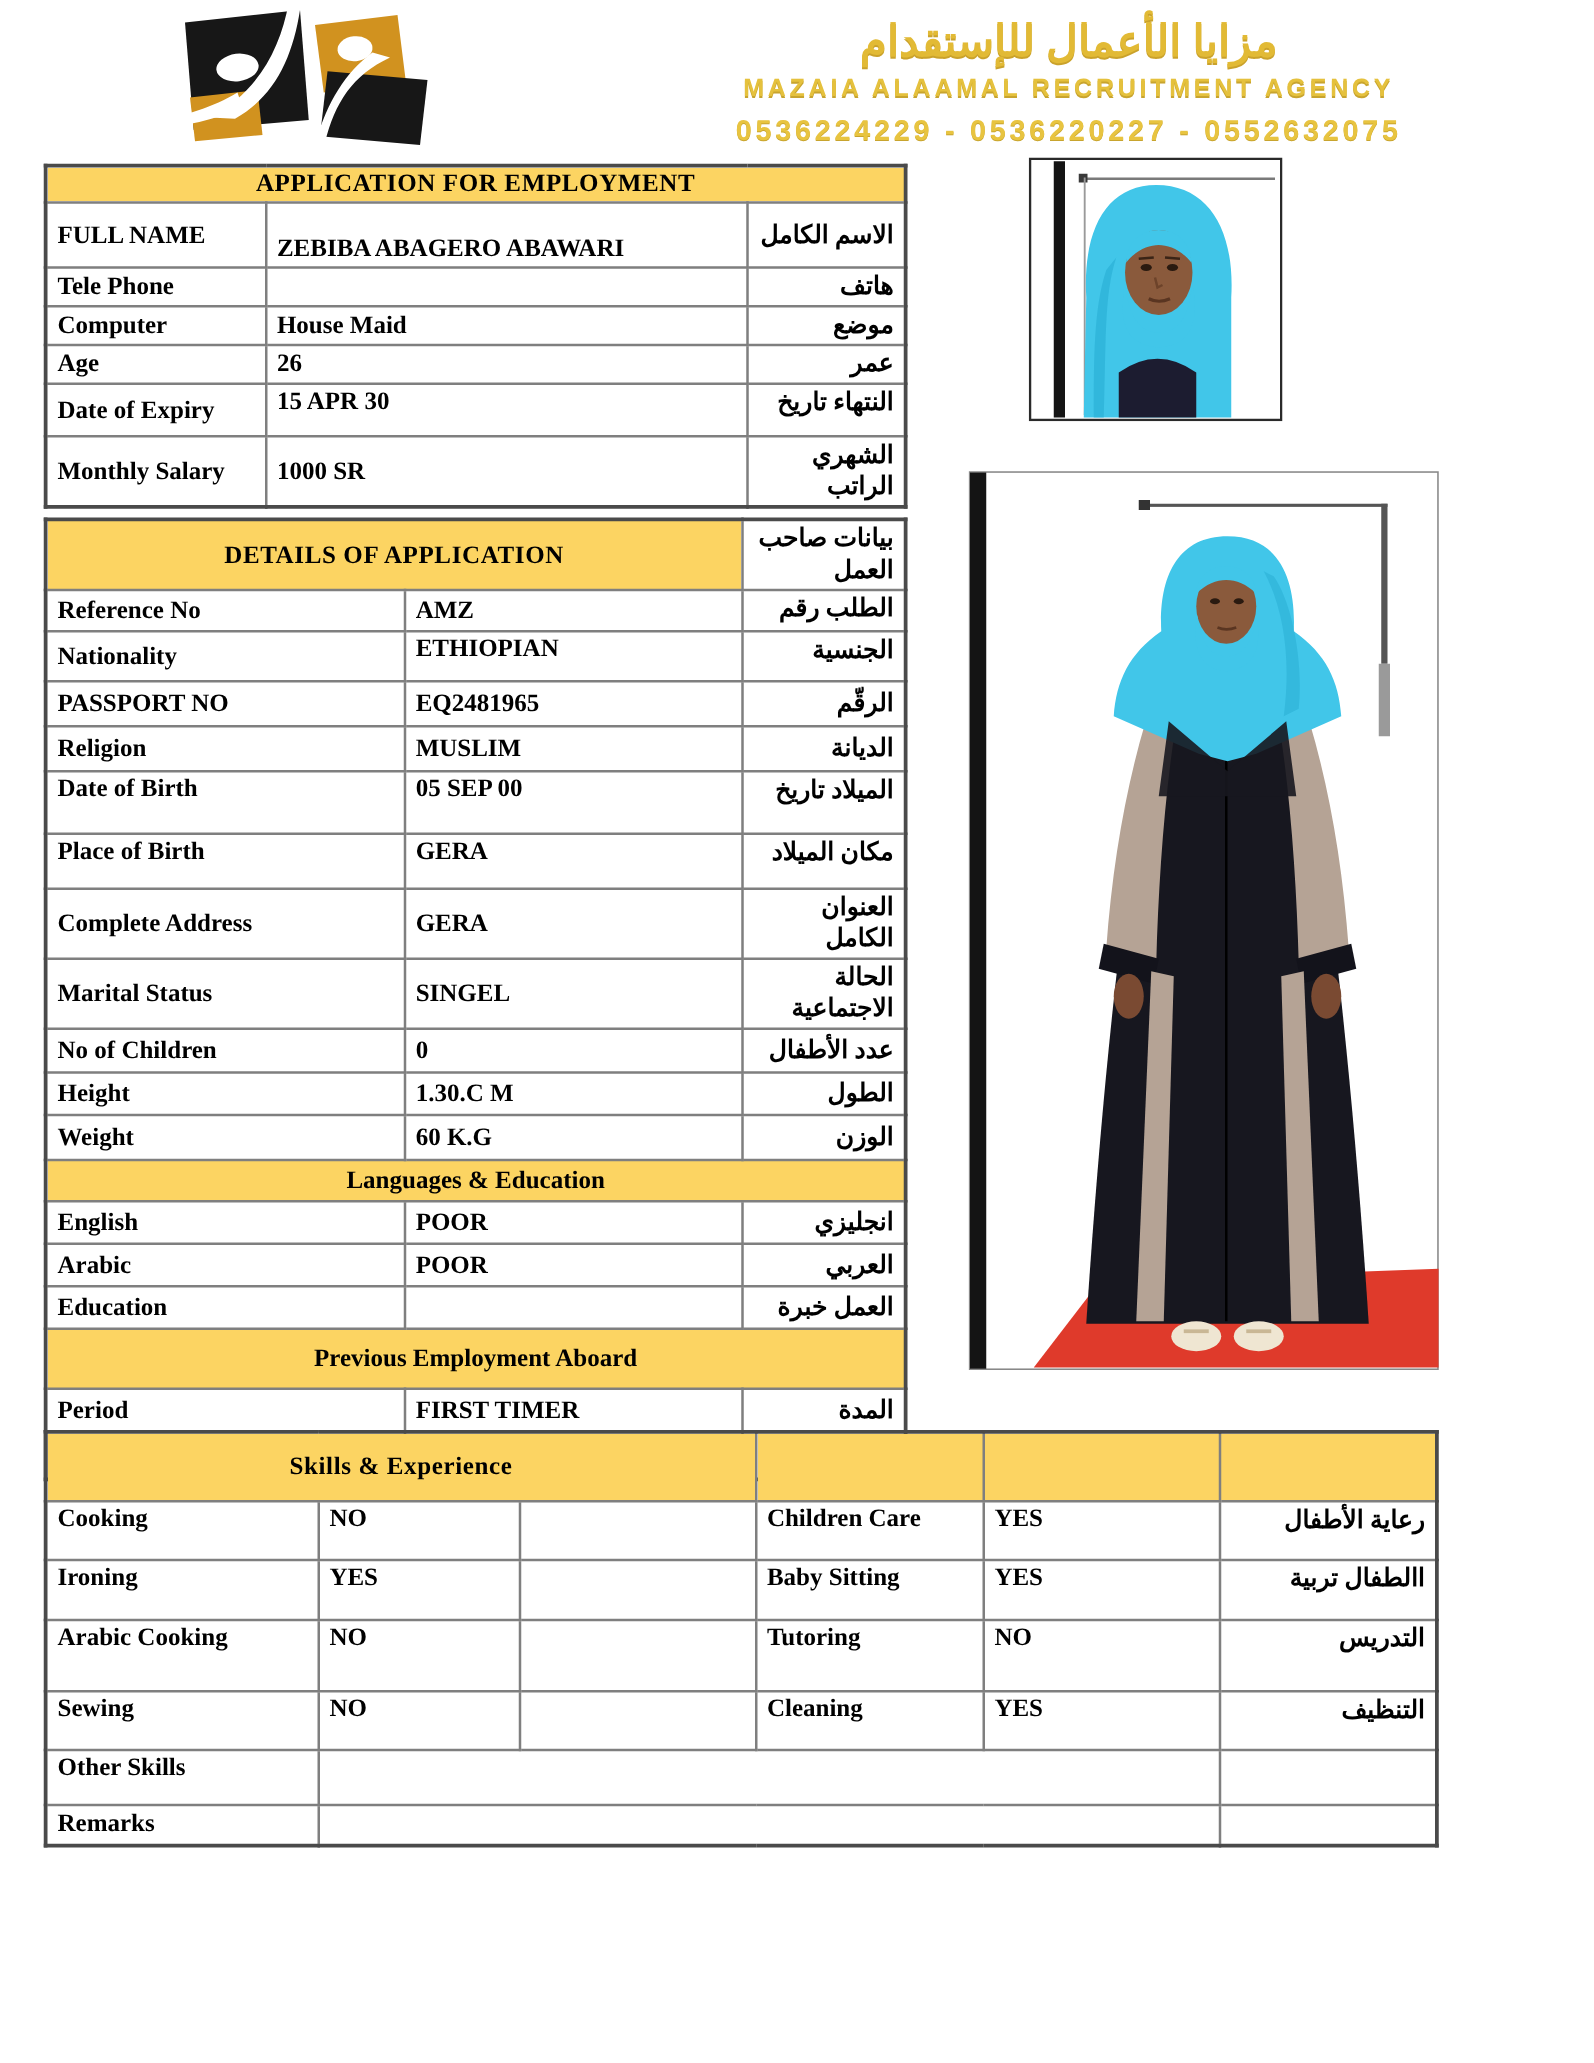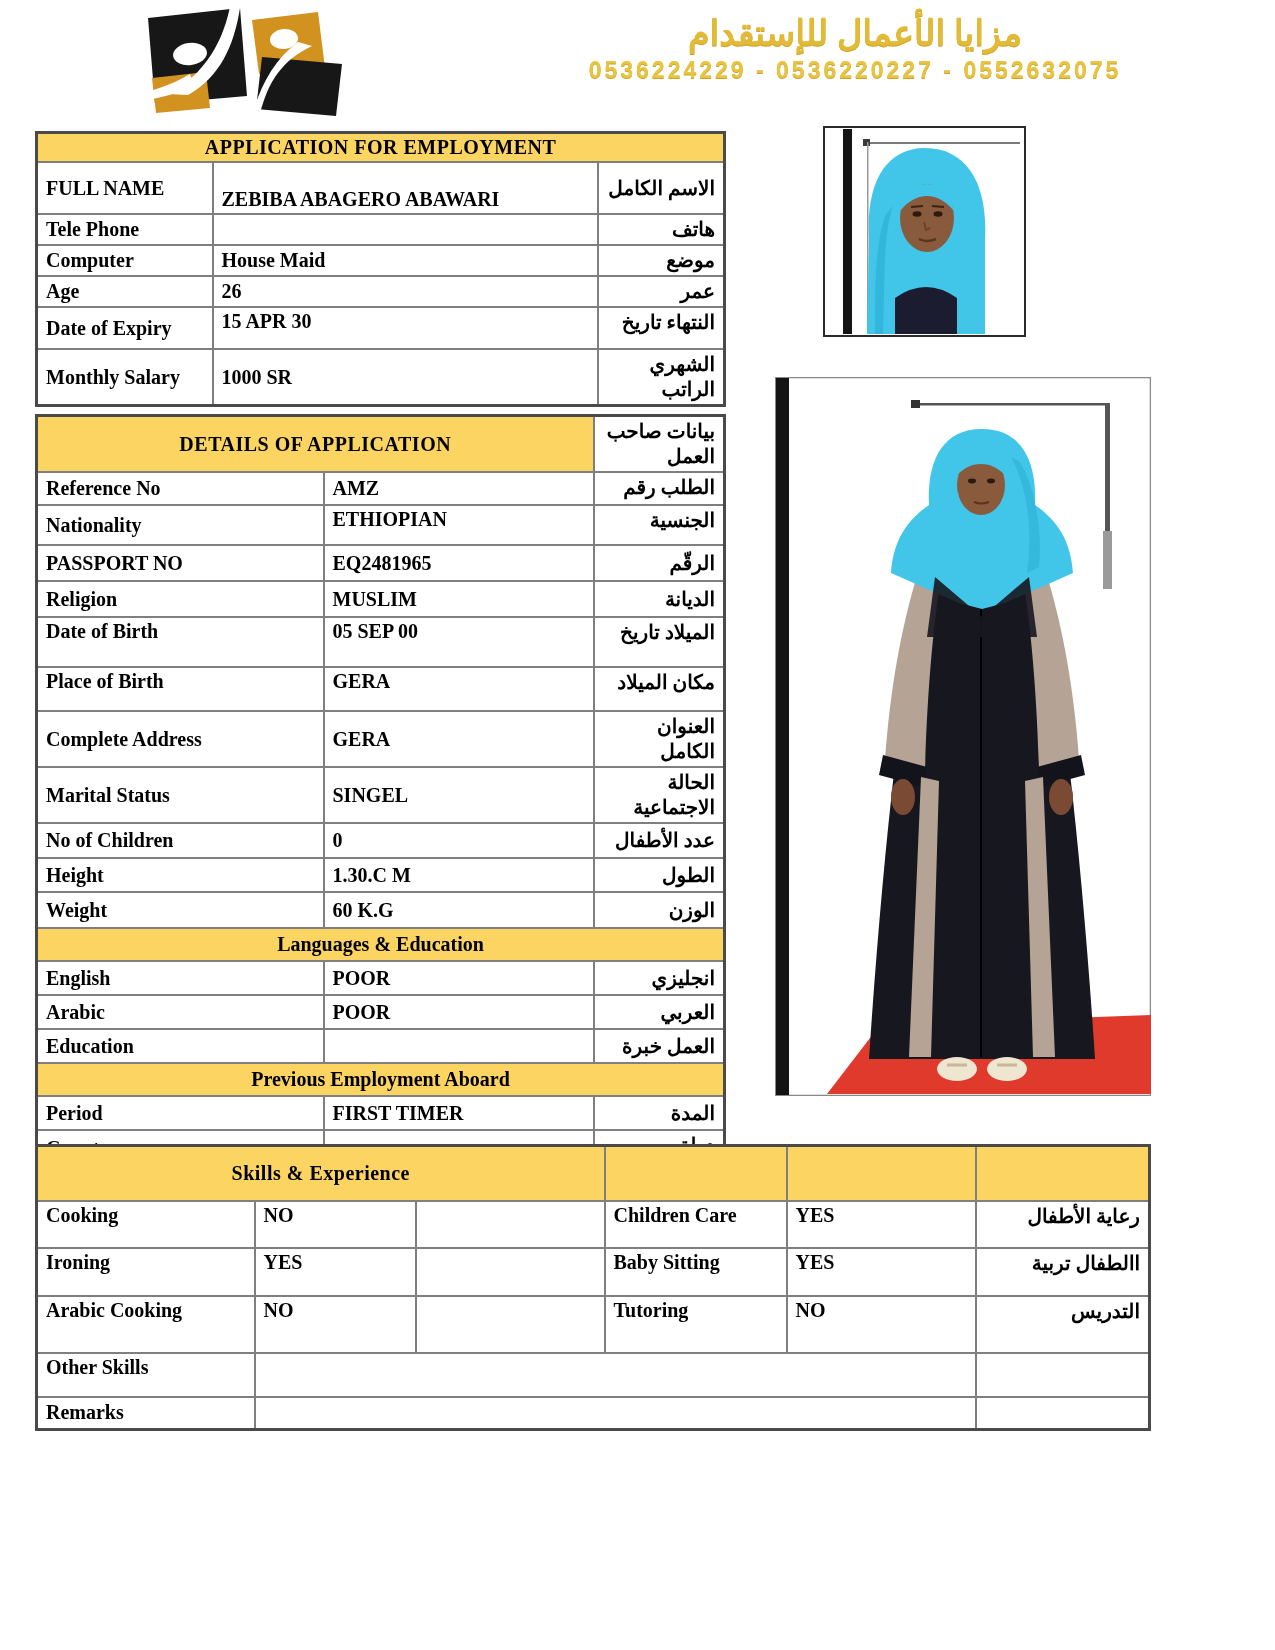--- a/index.html
+++ b/index.html
@@ -85,20 +85,21 @@
       <path d="M121,0 C114,38 96,72 58,92 L78,93 C110,75 124,44 130,6 Z" fill="#ffffff"></path>
       <path d="M150,112 C158,80 172,58 202,44 L188,40 C166,56 152,80 143,110 Z" fill="#ffffff"></path>
       <path d="M10,96 C40,90 60,84 80,72 L84,84 C62,94 38,99 12,101 Z" fill="#ffffff"></path>
       <ellipse cx="80" cy="52" rx="17" ry="11" fill="#ffffff" transform="rotate(-7 80 52)"></ellipse>
       <ellipse cx="174" cy="37" rx="14" ry="10" fill="#ffffff" transform="rotate(-6 174 37)"></ellipse>
     </svg>
   </div>
 
   <div class="header-text">
     <div class="header-arabic">مزايا الأعمال للإستقدام</div>
+    <div class="header-english">MAZAIA ALAAMAL RECRUITMENT AGENCY</div>
     <div class="header-phones">0536224229 - 0536220227 - 0552632075</div>
   </div>
 
   <table class="doc-table tbl1">
     <colgroup>
         <col style="width:176px">
         <col style="width:385px">
         <col style="width:127px">
       </colgroup>
     <tbody>
@@ -241,21 +242,21 @@
     <tr style="height:34px">
       <td>Arabic</td>
       <td>POOR</td>
       <td class="ar">العربي</td>
     </tr>
     <tr style="height:34px">
       <td>Education</td>
       <td></td>
       <td class="ar">العمل خبرة</td>
     </tr>
-    <tr style="height:33px">
+    <tr style="height:48px">
       <td colspan="3" class="yellow">Previous Employment Aboard</td>
     </tr>
     <tr style="height:34px">
       <td>Period</td>
       <td>FIRST TIMER</td>
       <td class="ar">المدة</td>
     </tr>
     <tr style="height:38px">
       <td>Country</td>
       <td></td>
@@ -345,20 +346,28 @@
       <td class="ar" style="vertical-align:top">االطفال تربية</td>
     </tr>
     <tr style="height:57px">
       <td style="vertical-align:top">Arabic Cooking</td>
       <td style="vertical-align:top">NO</td>
       <td></td>
       <td style="vertical-align:top">Tutoring</td>
       <td style="vertical-align:top">NO</td>
       <td class="ar" style="vertical-align:top">التدريس</td>
     </tr>
+    <tr style="height:47px">
+      <td style="vertical-align:top">Sewing</td>
+      <td style="vertical-align:top">NO</td>
+      <td></td>
+      <td style="vertical-align:top">Cleaning</td>
+      <td style="vertical-align:top">YES</td>
+      <td class="ar" style="vertical-align:top">التنظيف</td>
+    </tr>
     <tr style="height:44px">
       <td style="vertical-align:top">Other Skills</td>
       <td colspan="4"></td>
       <td class="ar"></td>
     </tr>
     <tr style="height:33px">
       <td>Remarks</td>
       <td colspan="4"></td>
       <td class="ar"></td>
     </tr>

